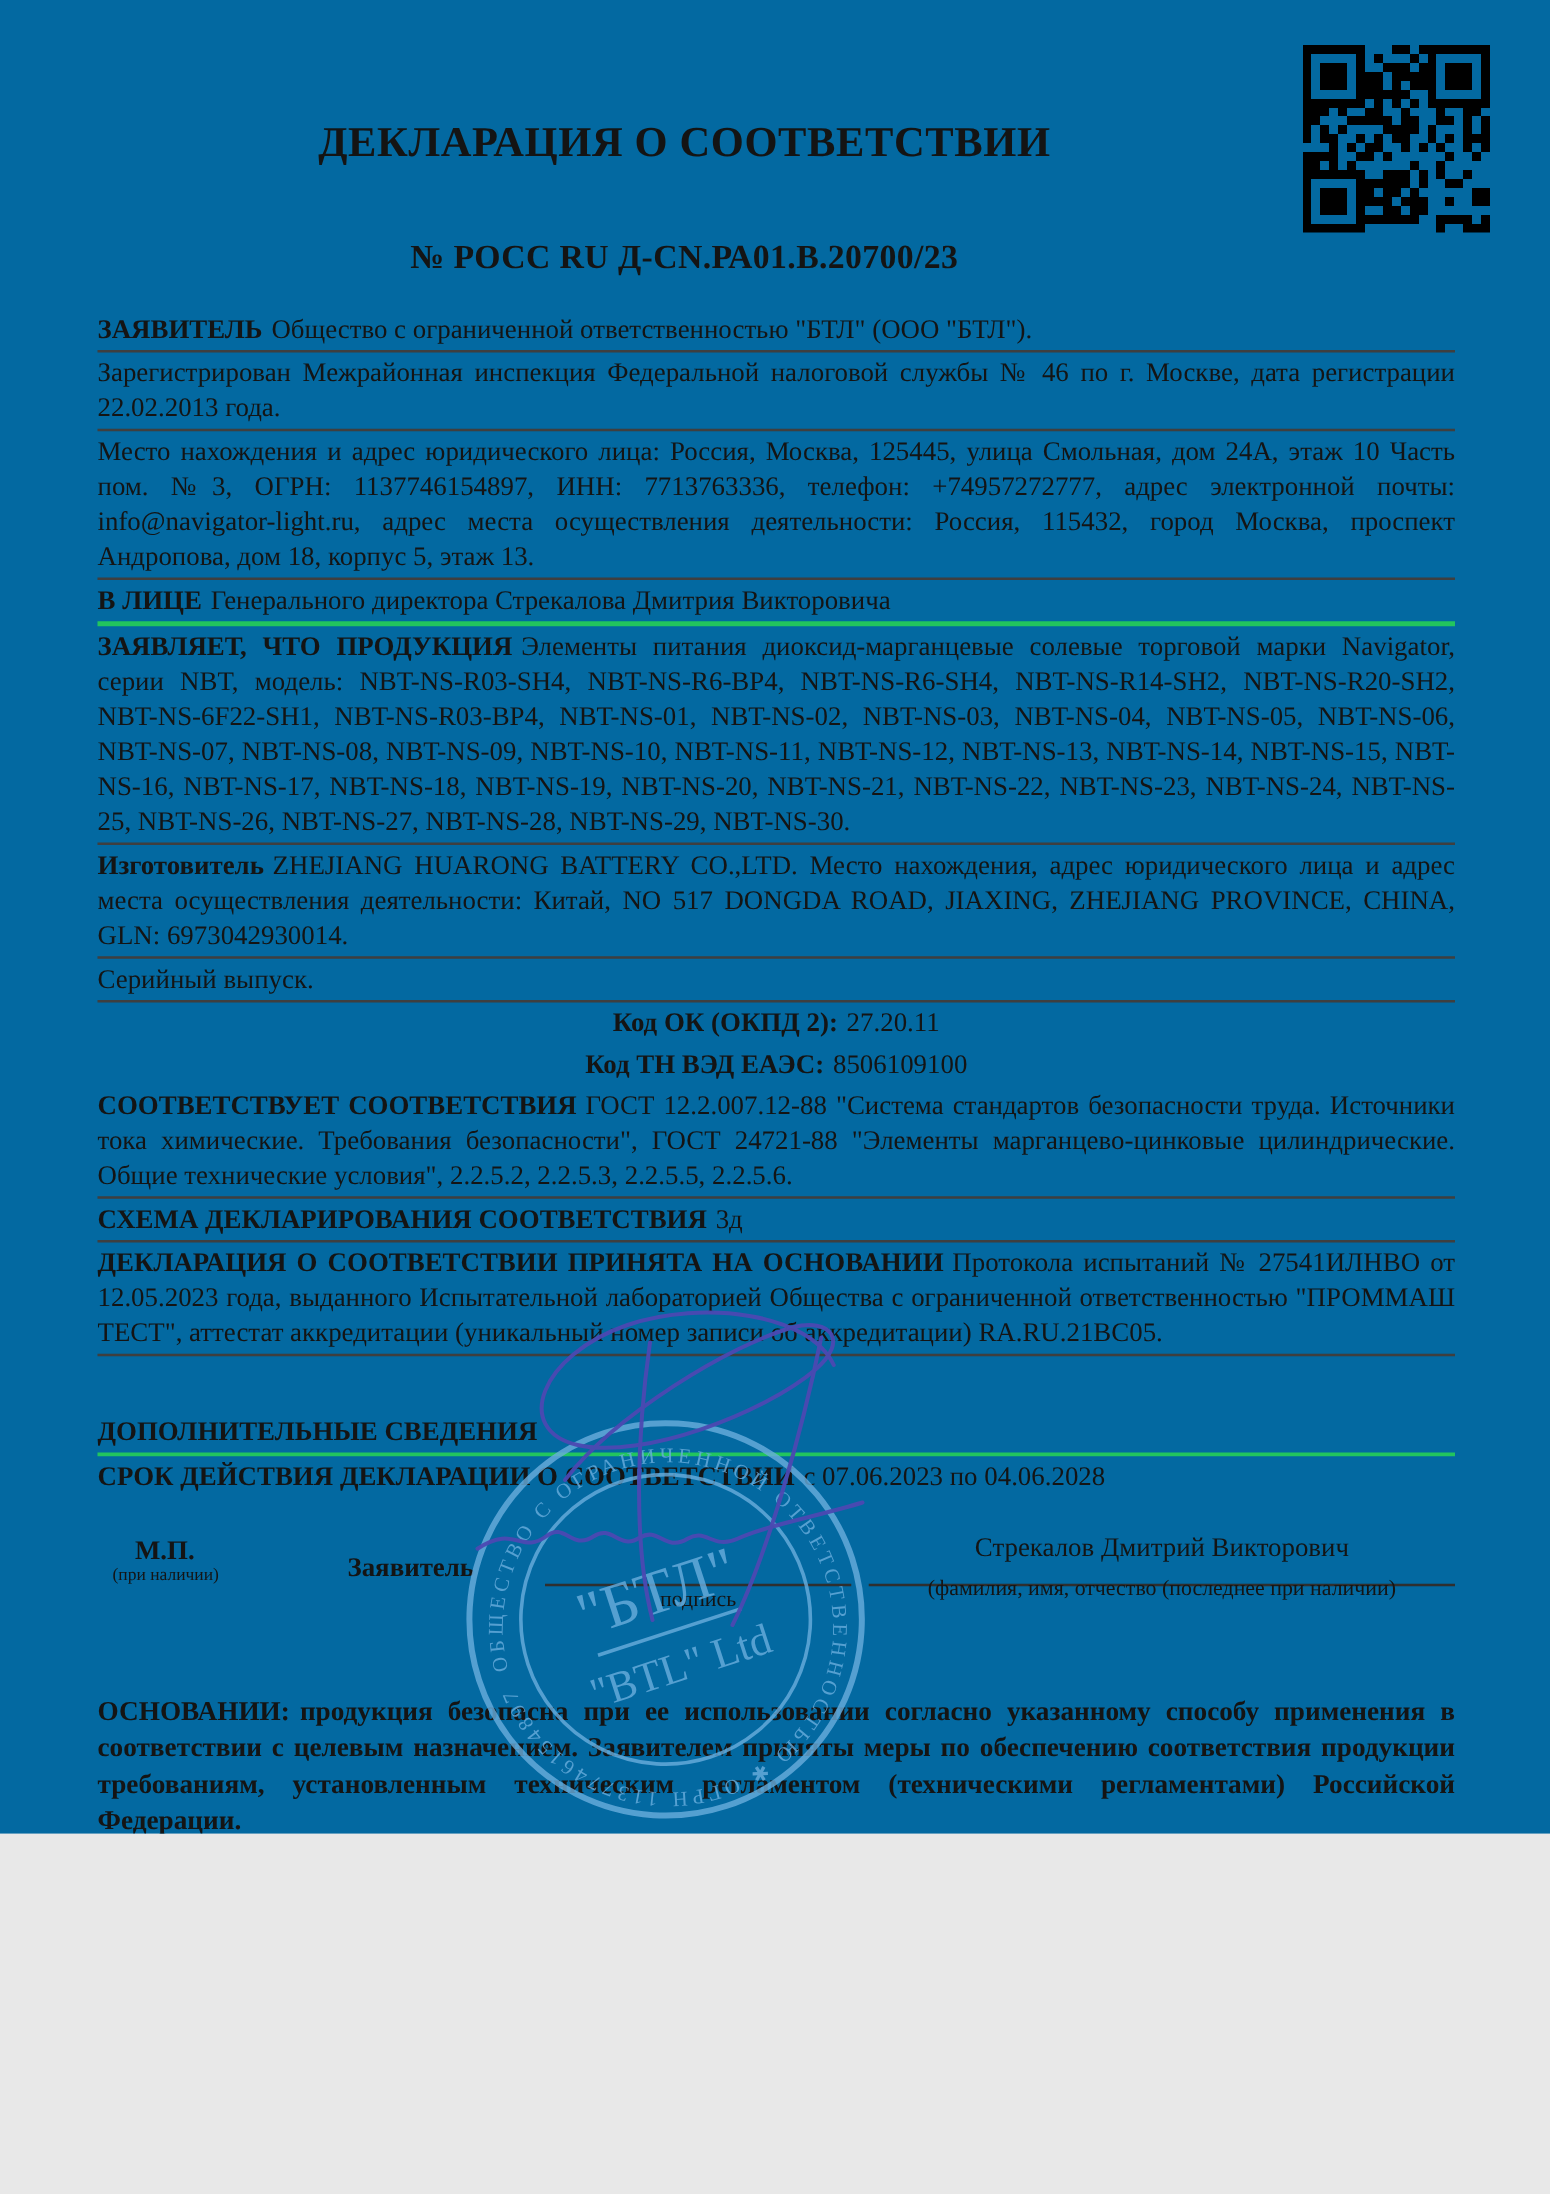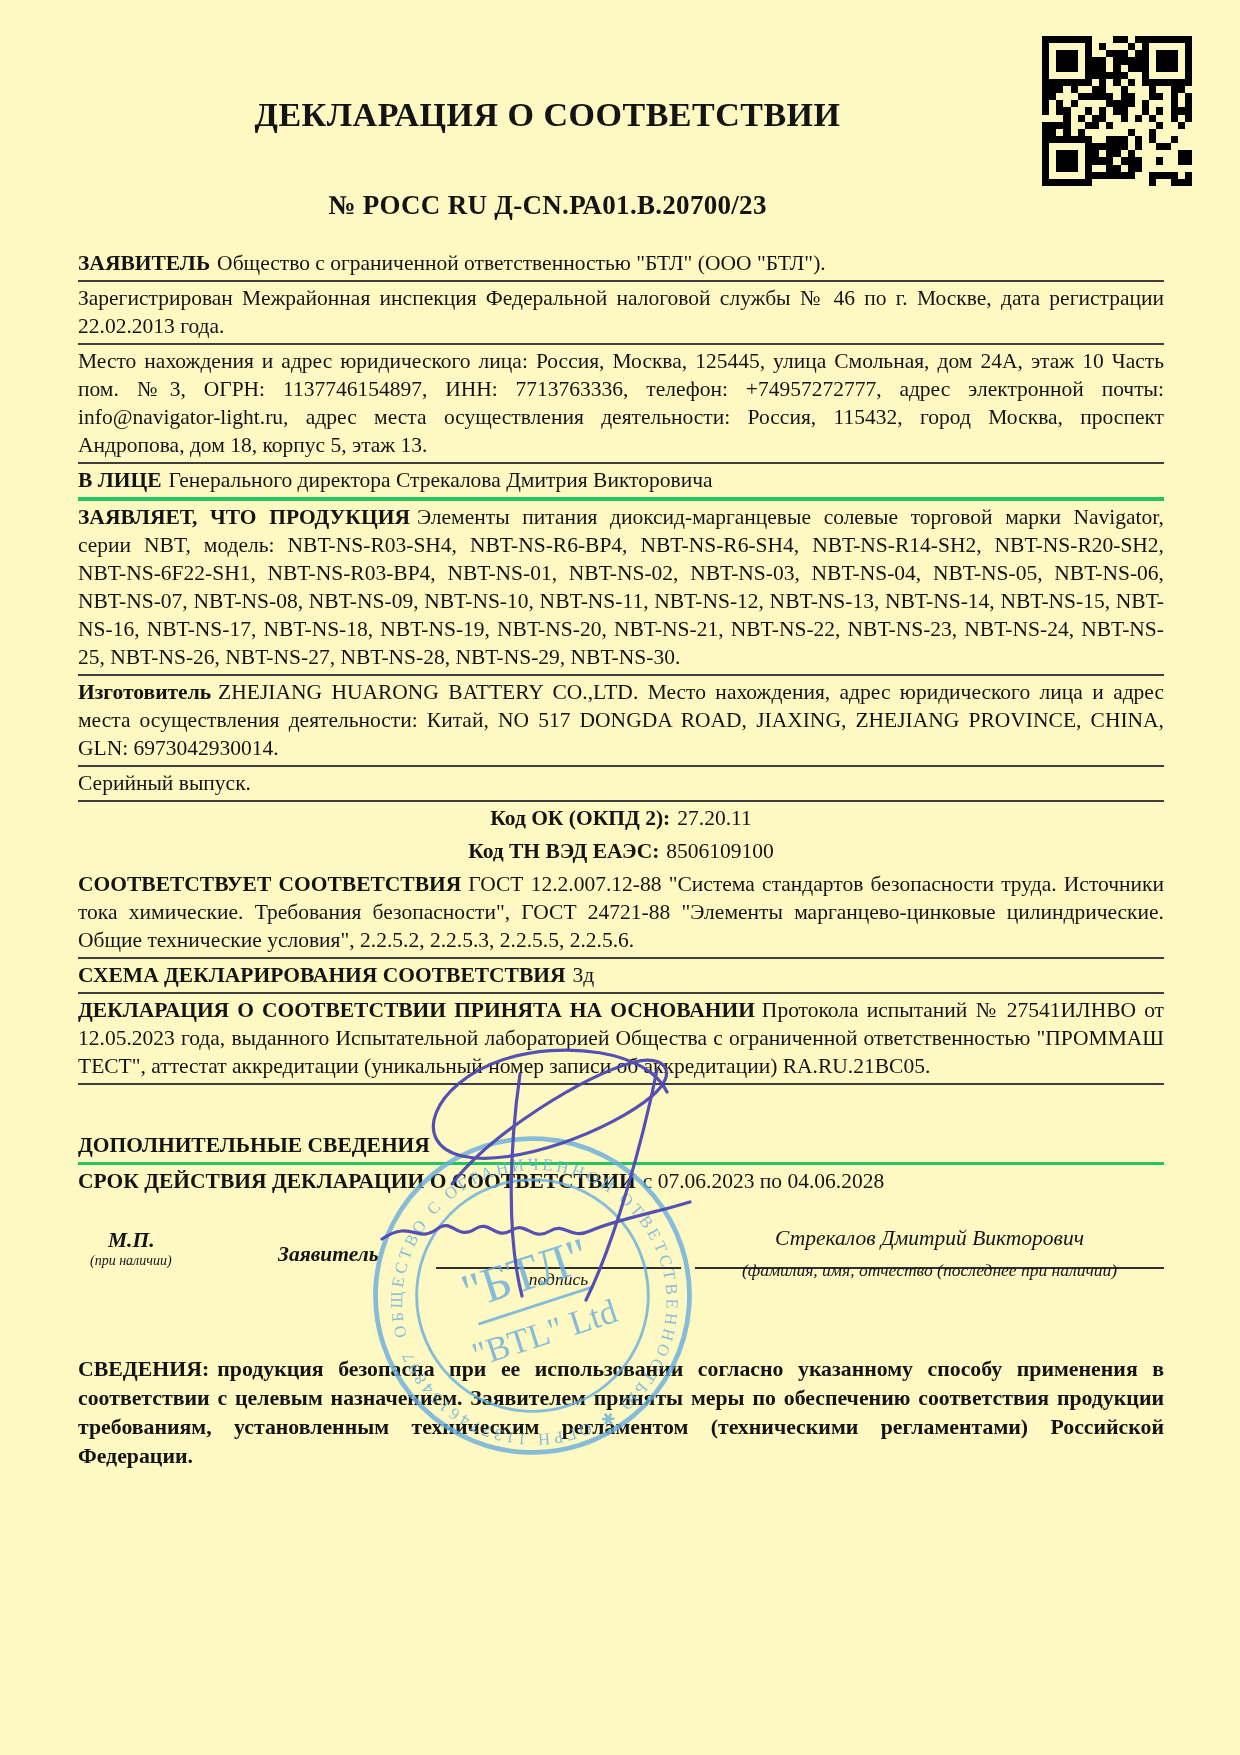--- a/index.html
+++ b/index.html
@@ -1,36 +1,36 @@
 <!DOCTYPE html>
 <html><head>
 <meta charset="utf-8">
 <style>
   html,body{margin:0;padding:0;background:#e8e8e8;}
   .page{
-    width:1240px;height:1755px;position:relative;background:#fef9c3;
+    width:1240px;height:1467px;position:relative;background:#0369a1;
     font-family:"Liberation Serif", serif;color:#141414;overflow:hidden;
     margin:0 auto;
   }
   
   .header{padding-top:96px;width:1095px;text-align:center;}
   .doc-title{font-size:34px;font-weight:bold;letter-spacing:.5px;}
   .doc-number{margin-top:56px;font-size:27px;font-weight:bold;letter-spacing:.3px;}
   
   .qr{position:absolute;left:1042px;top:36px;width:150px;height:150px;}
   
   .content{margin:26px 76px 0 78px;font-size:21.5px;line-height:28px;}
   .row{border-bottom:2px solid #3f3f3f;padding:2px 0 3px;text-align:justify;}
   .row.nb{border-bottom:none;}
   .row.thick{border-bottom:3px solid #22c55e;margin-top:44px;}
   .row.gray{border-bottom:4px solid #22c55e;}
   .center{text-align:center;}
   .lbl{font-weight:bold;margin-right:7px;}
   
-  .sig-row{display:flex;margin-top:28px;font-size:21.5px;align-items:flex-end;font-style:italic;}
+  .sig-row{display:flex;margin-top:28px;font-size:21.5px;align-items:flex-end;}
   .mp{width:170px;padding-left:30px;font-weight:bold;}
   .mp-note{font-weight:normal;font-size:14px;margin-left:-18px;}
   .applicant-lbl{width:150px;font-weight:bold;padding-bottom:2px;}
   .sig-line{width:245px;margin-left:8px;border-bottom:2px solid #2f2f2f;height:34px;position:relative;}
   .sig-caption{position:absolute;top:36px;width:100%;text-align:center;font-size:17.5px;}
   .name-area{flex:1;margin-left:14px;border-bottom:2px solid #2f2f2f;text-align:center;position:relative;padding-bottom:16px;}
   .name-caption{position:absolute;top:34px;width:100%;text-align:center;font-size:17.5px;}
   
   .statement{margin:86px 76px 0 78px;font-size:21.8px;line-height:29px;font-weight:bold;text-align:justify;}
   .statement .st-label{margin-right:8px;}
@@ -337,21 +337,21 @@
     <div class="sig-line">
       <div class="sig-caption">подпись</div>
     </div>
     <div class="name-area">
       <span>Стрекалов Дмитрий Викторович</span>
       <div class="name-caption">(фамилия, имя, отчество (последнее при наличии)</div>
     </div>
   </div>
 
   <div class="statement">
-    <span class="st-label">СВЕДЕНИЯ:</span><span>продукция безопасна при ее использовании согласно указанному способу применения в соответствии с целевым назначением. Заявителем приняты меры по обеспечению соответствия продукции требованиям, установленным техническим регламентом (техническими регламентами) Российской Федерации.</span>
+    <span class="st-label">ОСНОВАНИИ:</span><span>продукция безопасна при ее использовании согласно указанному способу применения в соответствии с целевым назначением. Заявителем приняты меры по обеспечению соответствия продукции требованиям, установленным техническим регламентом (техническими регламентами) Российской Федерации.</span>
   </div>
 
   <div class="stamp-wrap">
     <svg width="335" height="335" viewBox="0 0 350 350">
       <g transform="rotate(-18 175 175)" fill="none" stroke="#6aaede">
         <circle cx="175" cy="175" r="164" stroke-width="5"></circle>
         <circle cx="175" cy="175" r="121" stroke-width="3"></circle>
         <path id="rimPath" d="M 37 175 A 138 138 0 1 1 36.99 175.2" stroke="none"></path>
         <text font-size="17.5" letter-spacing="3.5" fill="#6aaede" stroke="none" font-family="Liberation Serif, serif">
           <textPath href="#rimPath">ОБЩЕСТВО С ОГРАНИЧЕННОЙ ОТВЕТСТВЕННОСТЬЮ ✱ ОГРН 1137746154897 ✱ МОСКВА ✱</textPath>

